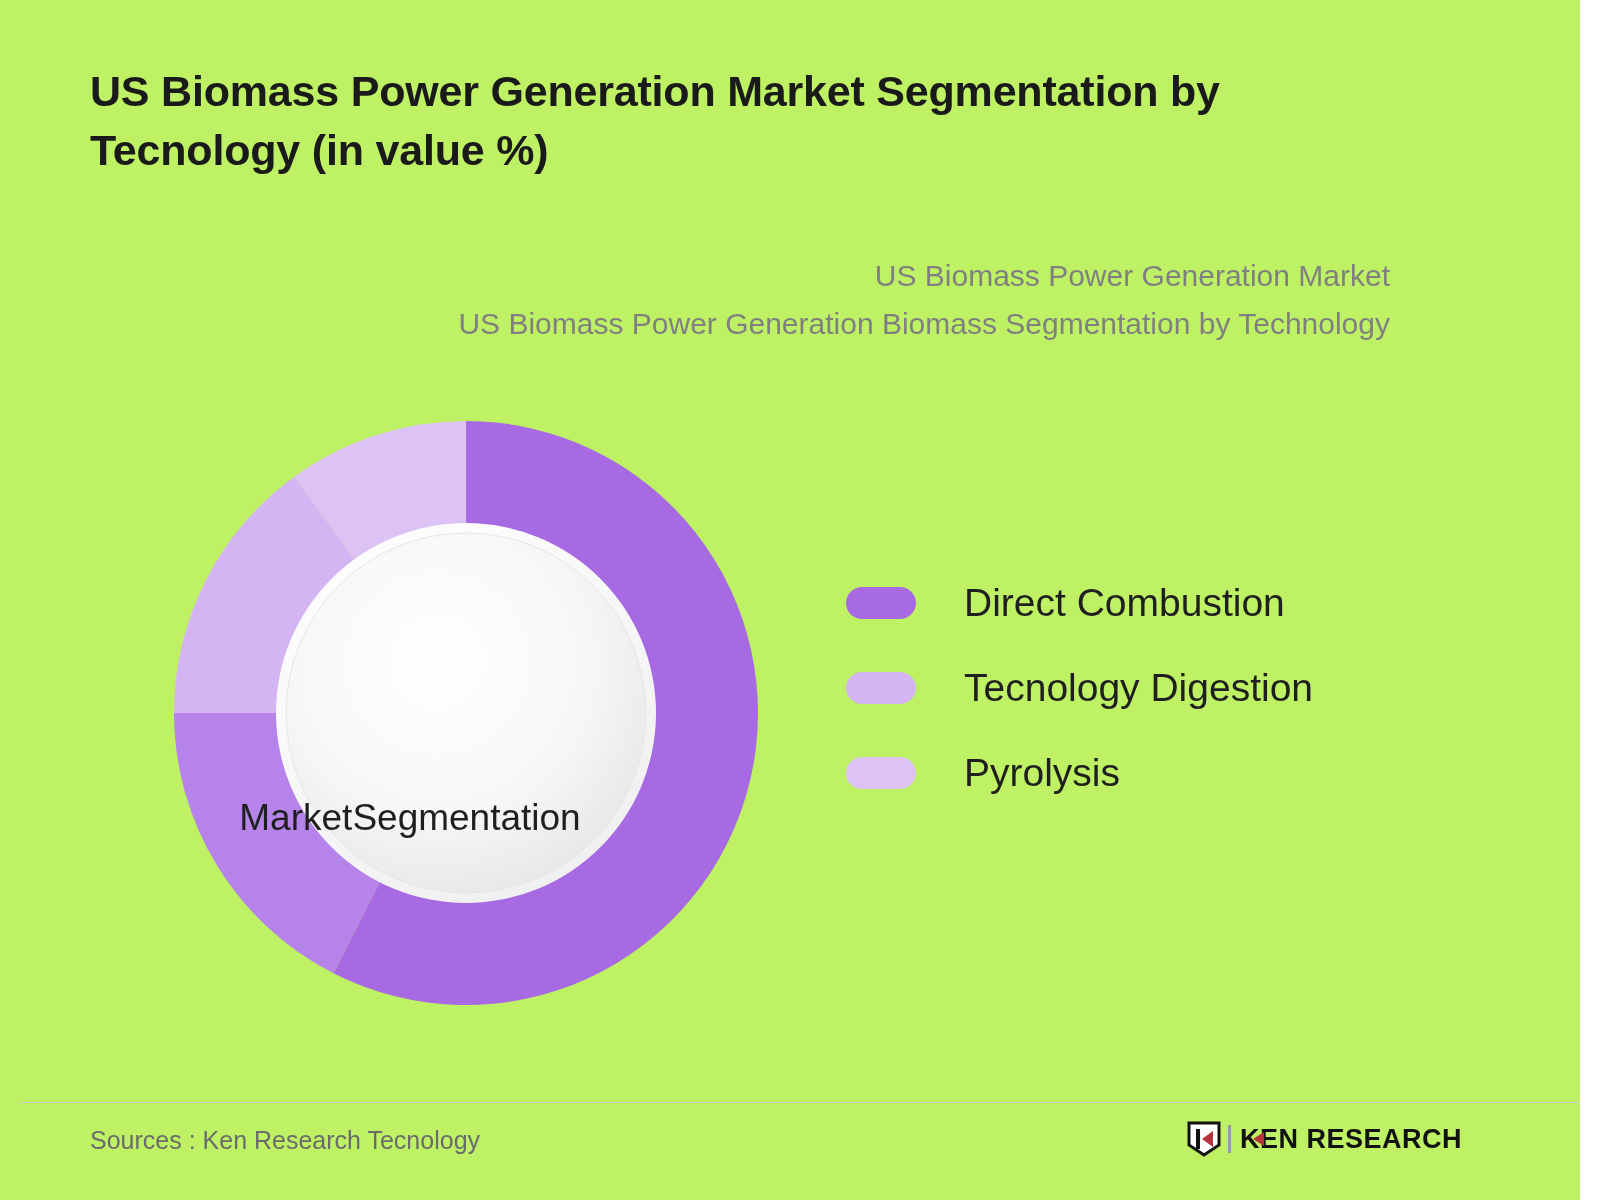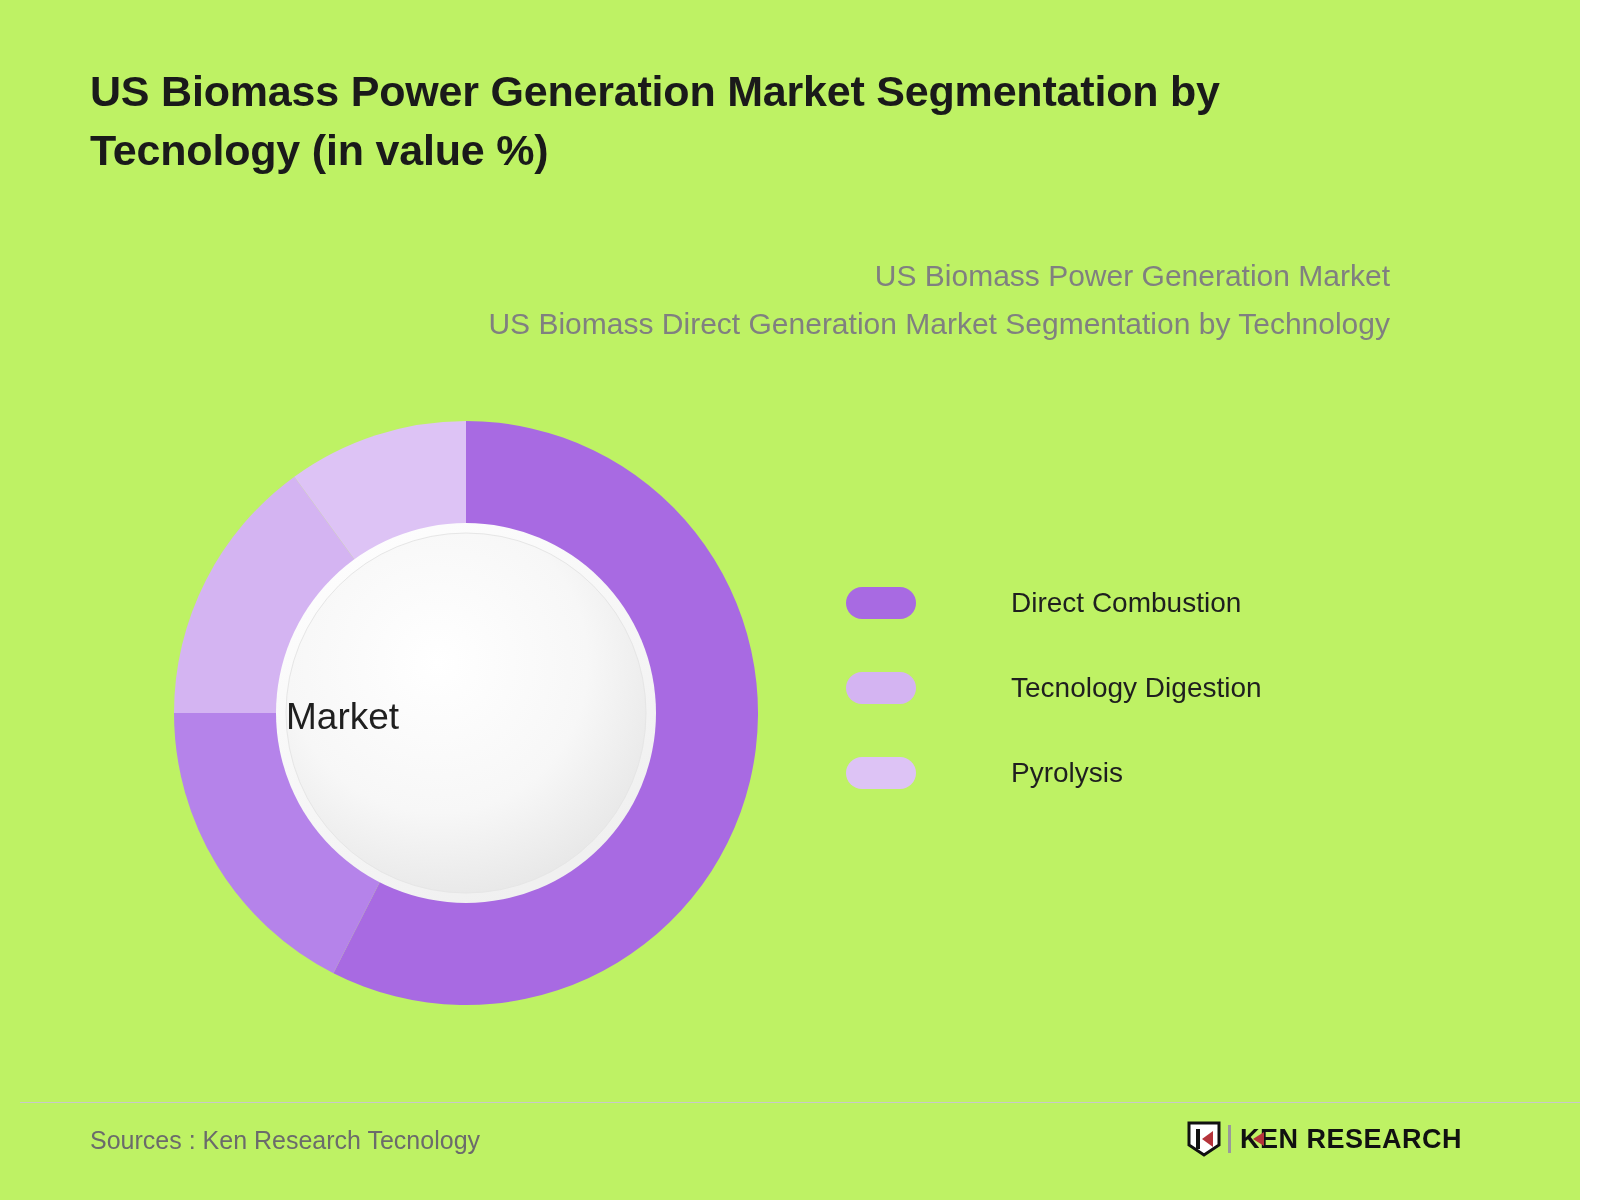--- a/index.html
+++ b/index.html
@@ -61,22 +61,22 @@
     height: 640px;
     overflow: visible;
   }
   .center-label {
     position: absolute;
     left: 136px;
     top: 198px;
     width: 248px;
     height: 248px;
     display: flex;
-    flex-direction: column;
-    align-items: flex-start;
+    flex-direction: row;
+    align-items: flex-end;
     justify-content: center;
     text-align: center;
     font-size: 37px;
     color: #1f1f1f;
     line-height: 1.28;
     pointer-events: none;
   }
 
   
   #legend {
@@ -90,22 +90,22 @@
     align-items: center;
     height: 85px;
   }
   .legend-swatch {
     width: 70px;
     height: 32px;
     border-radius: 16px;
     flex: 0 0 auto;
   }
   .legend-label {
-    margin-left: 95px;
-    font-size: 28px;
+    margin-left: 48px;
+    font-size: 39px;
     color: #1f1f1f;
     white-space: nowrap;
   }
 
   
   #footer-rule {
     position: absolute;
     left: 20px;
     top: 1102px;
     width: 1560px;
@@ -157,21 +157,21 @@
 </style>
 </head>
 <body>
 
 <div id="slide">
 
   <div class="title">US Biomass Power Generation Market Segmentation by Tecnology (in value %)</div>
 
   <div class="subtitle">
     <div>US Biomass Power Generation Market</div>
-    <div>US Biomass Direct Generation Market Segmentation by Technology</div>
+    <div>US Biomass Power Generation Biomass Segmentation by Technology</div>
   </div>
 
   <div id="chart-area">
     <svg id="donut-svg" viewBox="0 0 640 640">
       <defs>
         <radialGradient id="hubGrad" cx="42%" cy="36%" r="76%">
           <stop offset="0%" stop-color="#ffffff"></stop>
           <stop offset="55%" stop-color="#f7f7f7"></stop>
           <stop offset="100%" stop-color="#e2e2e2"></stop>
         </radialGradient>
@@ -184,20 +184,21 @@
           <path d="M 316 318 L 316 26 A 292 292 0 1 1 183.43477407605238 578.1739050630034 Z" fill="#a86ae2"></path>
           <path d="M 316 318 L 183.43477407605238 578.1739050630034 A 292 292 0 0 1 24 318.00000000000006 Z" fill="#b583ea"></path>
           <path d="M 316 318 L 24 318.00000000000006 A 292 292 0 0 1 144.36670633059782 81.76703764251539 Z" fill="#d4b4f2"></path>
           <path d="M 316 318 L 144.36670633059782 81.76703764251539 A 292 292 0 0 1 315.99999999999994 26 Z" fill="#ddc3f5"></path>
         </g>
       <circle cx="316" cy="318" r="190" fill="url(#hubRing)"></circle>
       <circle cx="316" cy="318" r="180" fill="url(#hubGrad)" stroke="#e6e6e6" stroke-width="1"></circle>
     </svg>
     <div class="center-label">
       <div>Market</div>
+      <div>Segmentation</div>
     </div>
   </div>
 
   <div id="legend">
     <div class="legend-row">
       <span class="legend-swatch" style="background: rgb(168, 106, 226);"></span>
       <span class="legend-label">Direct Combustion</span>
     </div>
     <div class="legend-row">
       <span class="legend-swatch" style="background: rgb(212, 180, 242);"></span>

